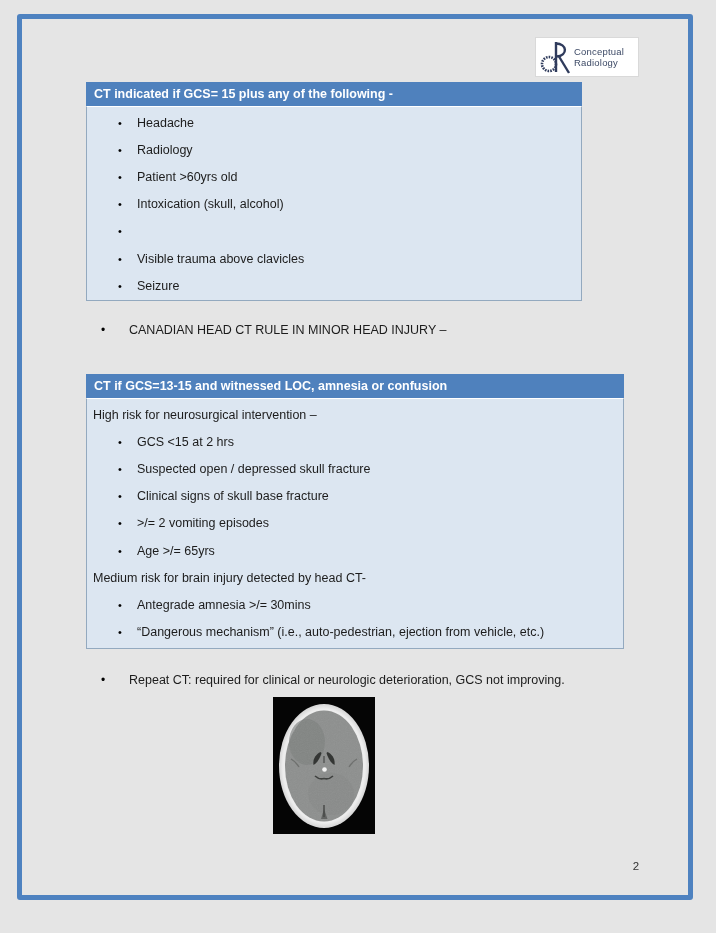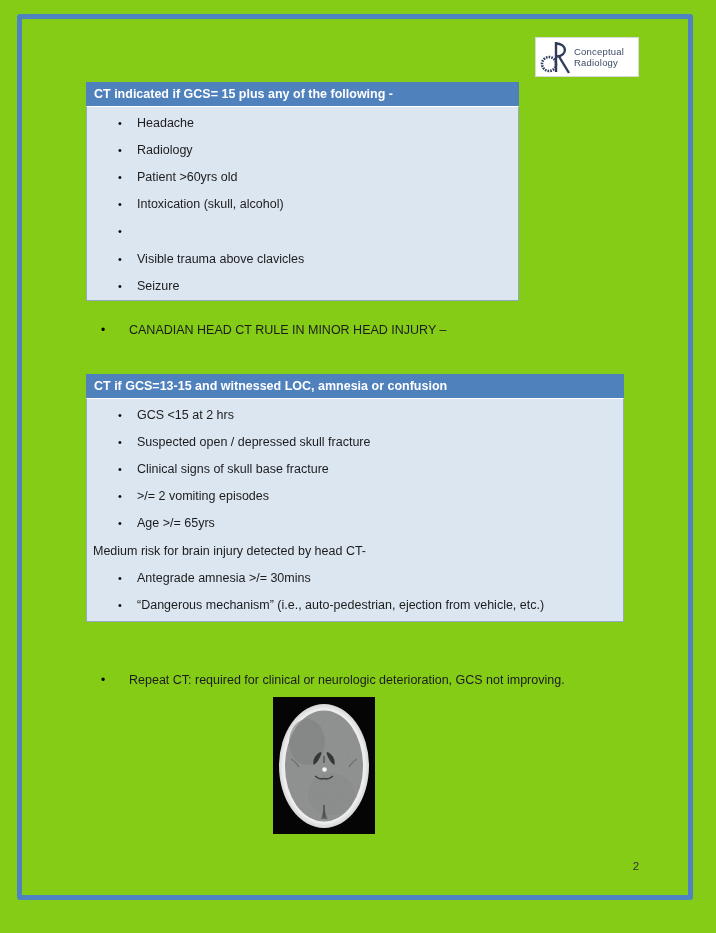--- a/index.html
+++ b/index.html
@@ -1,17 +1,17 @@
 <!DOCTYPE html>
 <html><head>
 <meta charset="utf-8">
 <style>
   html,body{margin:0;padding:0;background:#fff;}
   .page{
-    position:relative;width:716px;height:933px;background:#84cc16;overflow:hidden;
+    position:relative;width:716px;height:933px;background:#e5e5e5;overflow:hidden;
     font-family:"Liberation Sans",sans-serif;color:#1c1c1c;
   }
   .page-border{
     position:absolute;left:17px;top:14px;width:676px;height:886px;
     border:5px solid #4e82c0;border-radius:3px;box-sizing:border-box;
   }
   
   .logo-box{
     position:absolute;left:535px;top:37px;width:104px;height:40px;
     border:1px solid #d9d9d9;box-sizing:border-box;background:#fff;
@@ -21,21 +21,21 @@
   
   .panel{position:absolute;box-sizing:border-box;}
   .panel-header{
     background:#4f81bd;color:#ffffff;font-weight:bold;font-size:12.5px;
     padding:4px 7px 4px 7px;border:1px solid #4f81bd;box-sizing:border-box;
   }
   .panel-body{
     background:#dce6f1;border:1px solid #93a9bf;border-top:1px solid #ffffff;
     box-sizing:border-box;
   }
-  .panel-1{left:86px;top:82px;width:433px;}
+  .panel-1{left:86px;top:82px;width:496px;}
   .panel-2{left:86px;top:374px;width:538px;border-radius:26px;}
   ul.panel-list{margin:0;padding:2px 0 1px;list-style:none;}
   .row{display:flex;align-items:center;height:27.2px;font-size:12.5px;}
   .row .dot{margin-left:28px;width:10px;text-align:center;font-size:11px;color:#000;}
   .row .li-text{margin-left:12px;}
   .row.label-row{padding-left:6px;}
   
   .bullet-line{position:absolute;display:flex;align-items:center;font-size:12.5px;}
   .bullet-line .dot{width:10px;text-align:center;font-size:12px;color:#000;}
   .bullet-line .li-text{margin-left:21px;}
@@ -101,20 +101,21 @@
   </div>
 
   <div class="bullet-line canadian-line">
     <span class="dot">•</span>
     <span class="li-text">CANADIAN HEAD CT RULE IN MINOR HEAD INJURY –</span>
   </div>
 
   <div class="panel panel-2">
     <div class="panel-header">CT if GCS=13-15 and witnessed LOC, amnesia or confusion</div>
     <div class="panel-body" style="padding:2px 0 2px;">
+      <div class="row label-row">High risk for neurosurgical intervention –</div>
       <div class="row">
         <span class="dot">•</span>
         <span class="li-text">GCS &lt;15 at 2 hrs</span>
         </div>
       <div class="row">
         <span class="dot">•</span>
         <span class="li-text">Suspected open / depressed skull fracture</span>
         </div>
       <div class="row">
         <span class="dot">•</span>

